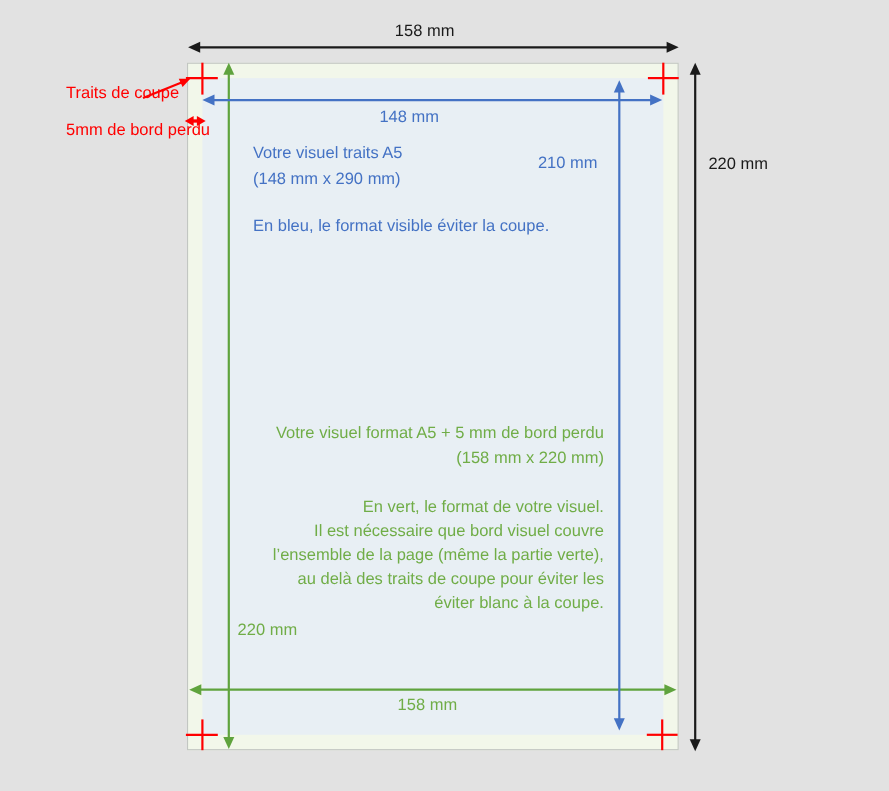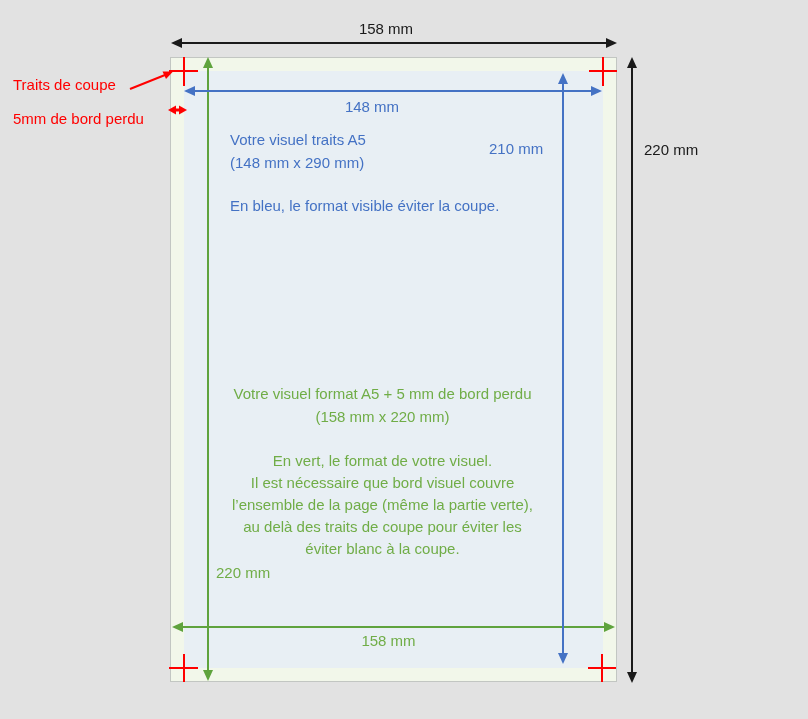--- a/index.html
+++ b/index.html
@@ -35,31 +35,31 @@
   }
   .lbl{
     position:absolute;
     font-size:15px;
     line-height:1.25;
     color:#1a1a1a;
     white-space:nowrap;
   }
   .lbl-blue{ color:#4472c4; }
   .lbl-green{ color:#70ad47; }
-  .lbl-red{ color:#ff0000; }
+  .lbl-red{ color:#ff0000;margin-left:47px; }
   .centered{ text-align:center; }
   #blue-title{ left:230px; top:128px; line-height:23px; }
   #blue-caption{ left:230px; top:197px; }
   #trim-width-label{ left:330px; top:98px; width:84px; }
   #trim-height-label{ left:489px; top:140px; }
   #dim-top-label{ left:330px; top:20px; width:112px; }
   #dim-right-label{ left:644px; top:141px; }
   #green-block{
     left:216px; top:382px; width:333px;
-    text-align:center;
+    text-align:right;
     white-space:normal;
   }
   #green-block .title-line{ display:block; line-height:23px; }
   #green-block .caption{ margin-top:22px; }
   #green-block .caption-line{ display:block; line-height:22px; }
   #bleed-height-label{ left:216px; top:564px; }
   #bleed-width-label{ left:330px; top:632px; width:117px; }
   #crop-marks-label{ left:13px; top:76px; }
   #bleed-side-label{ left:13px; top:110px; }
 </style>

